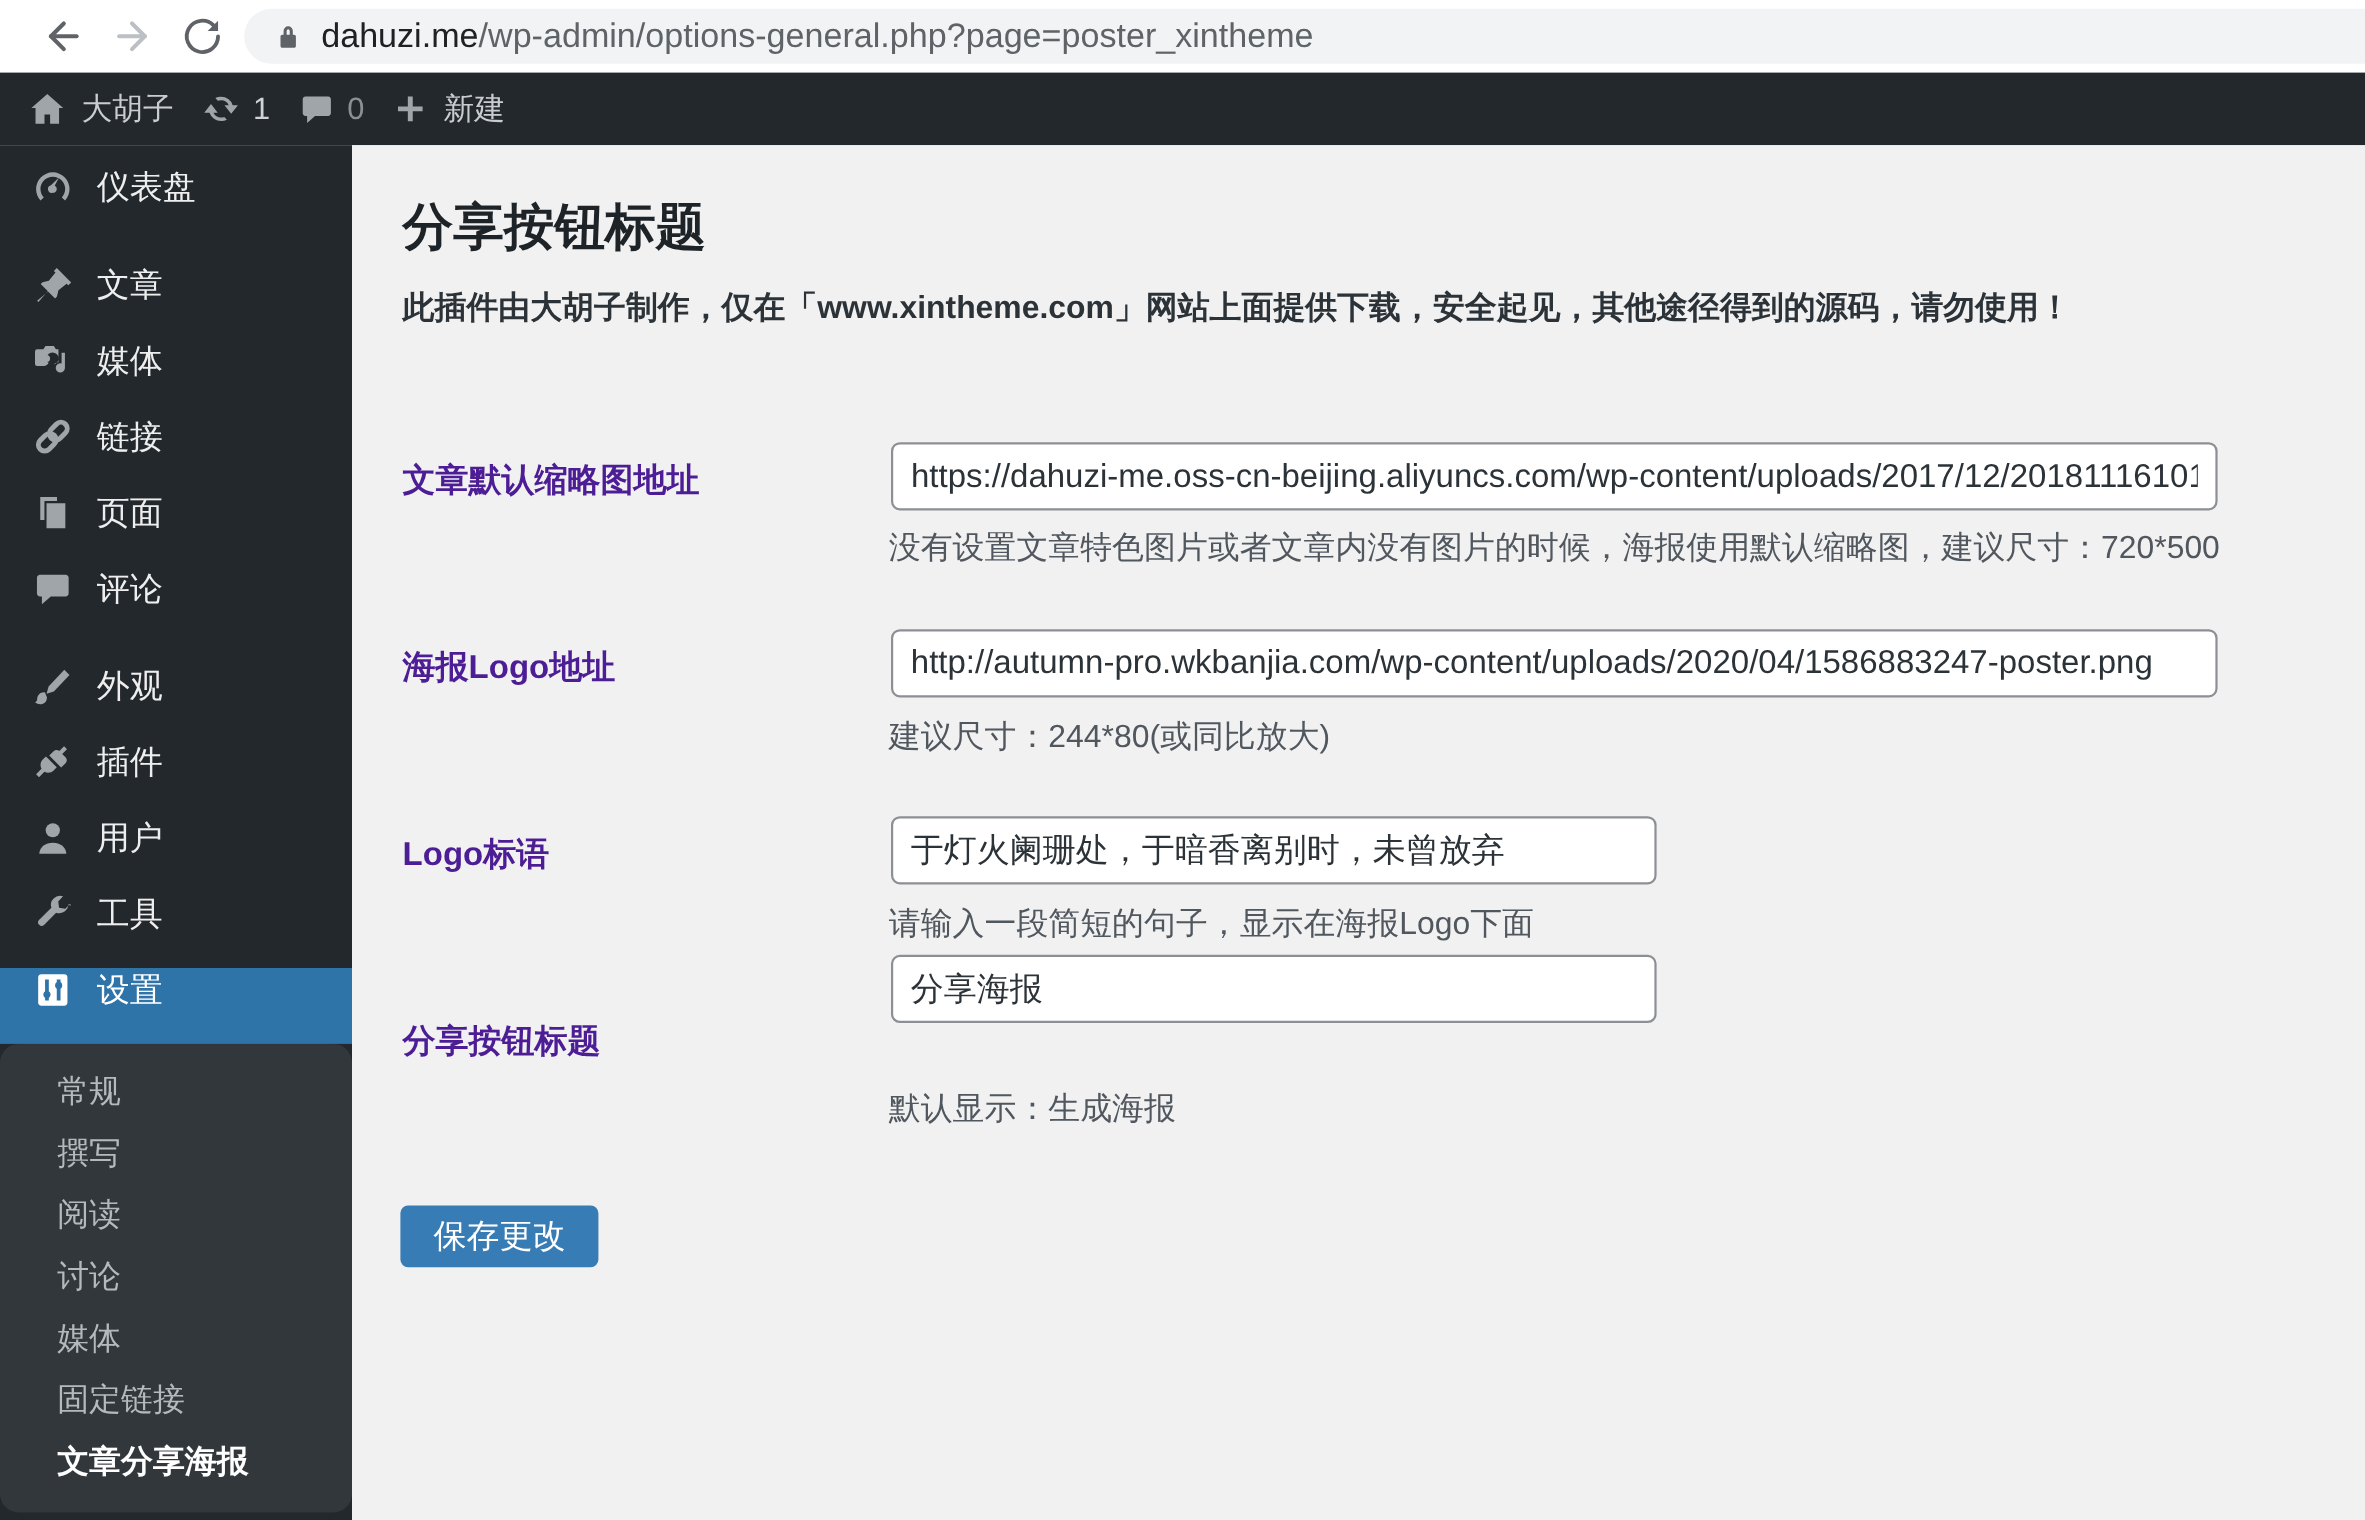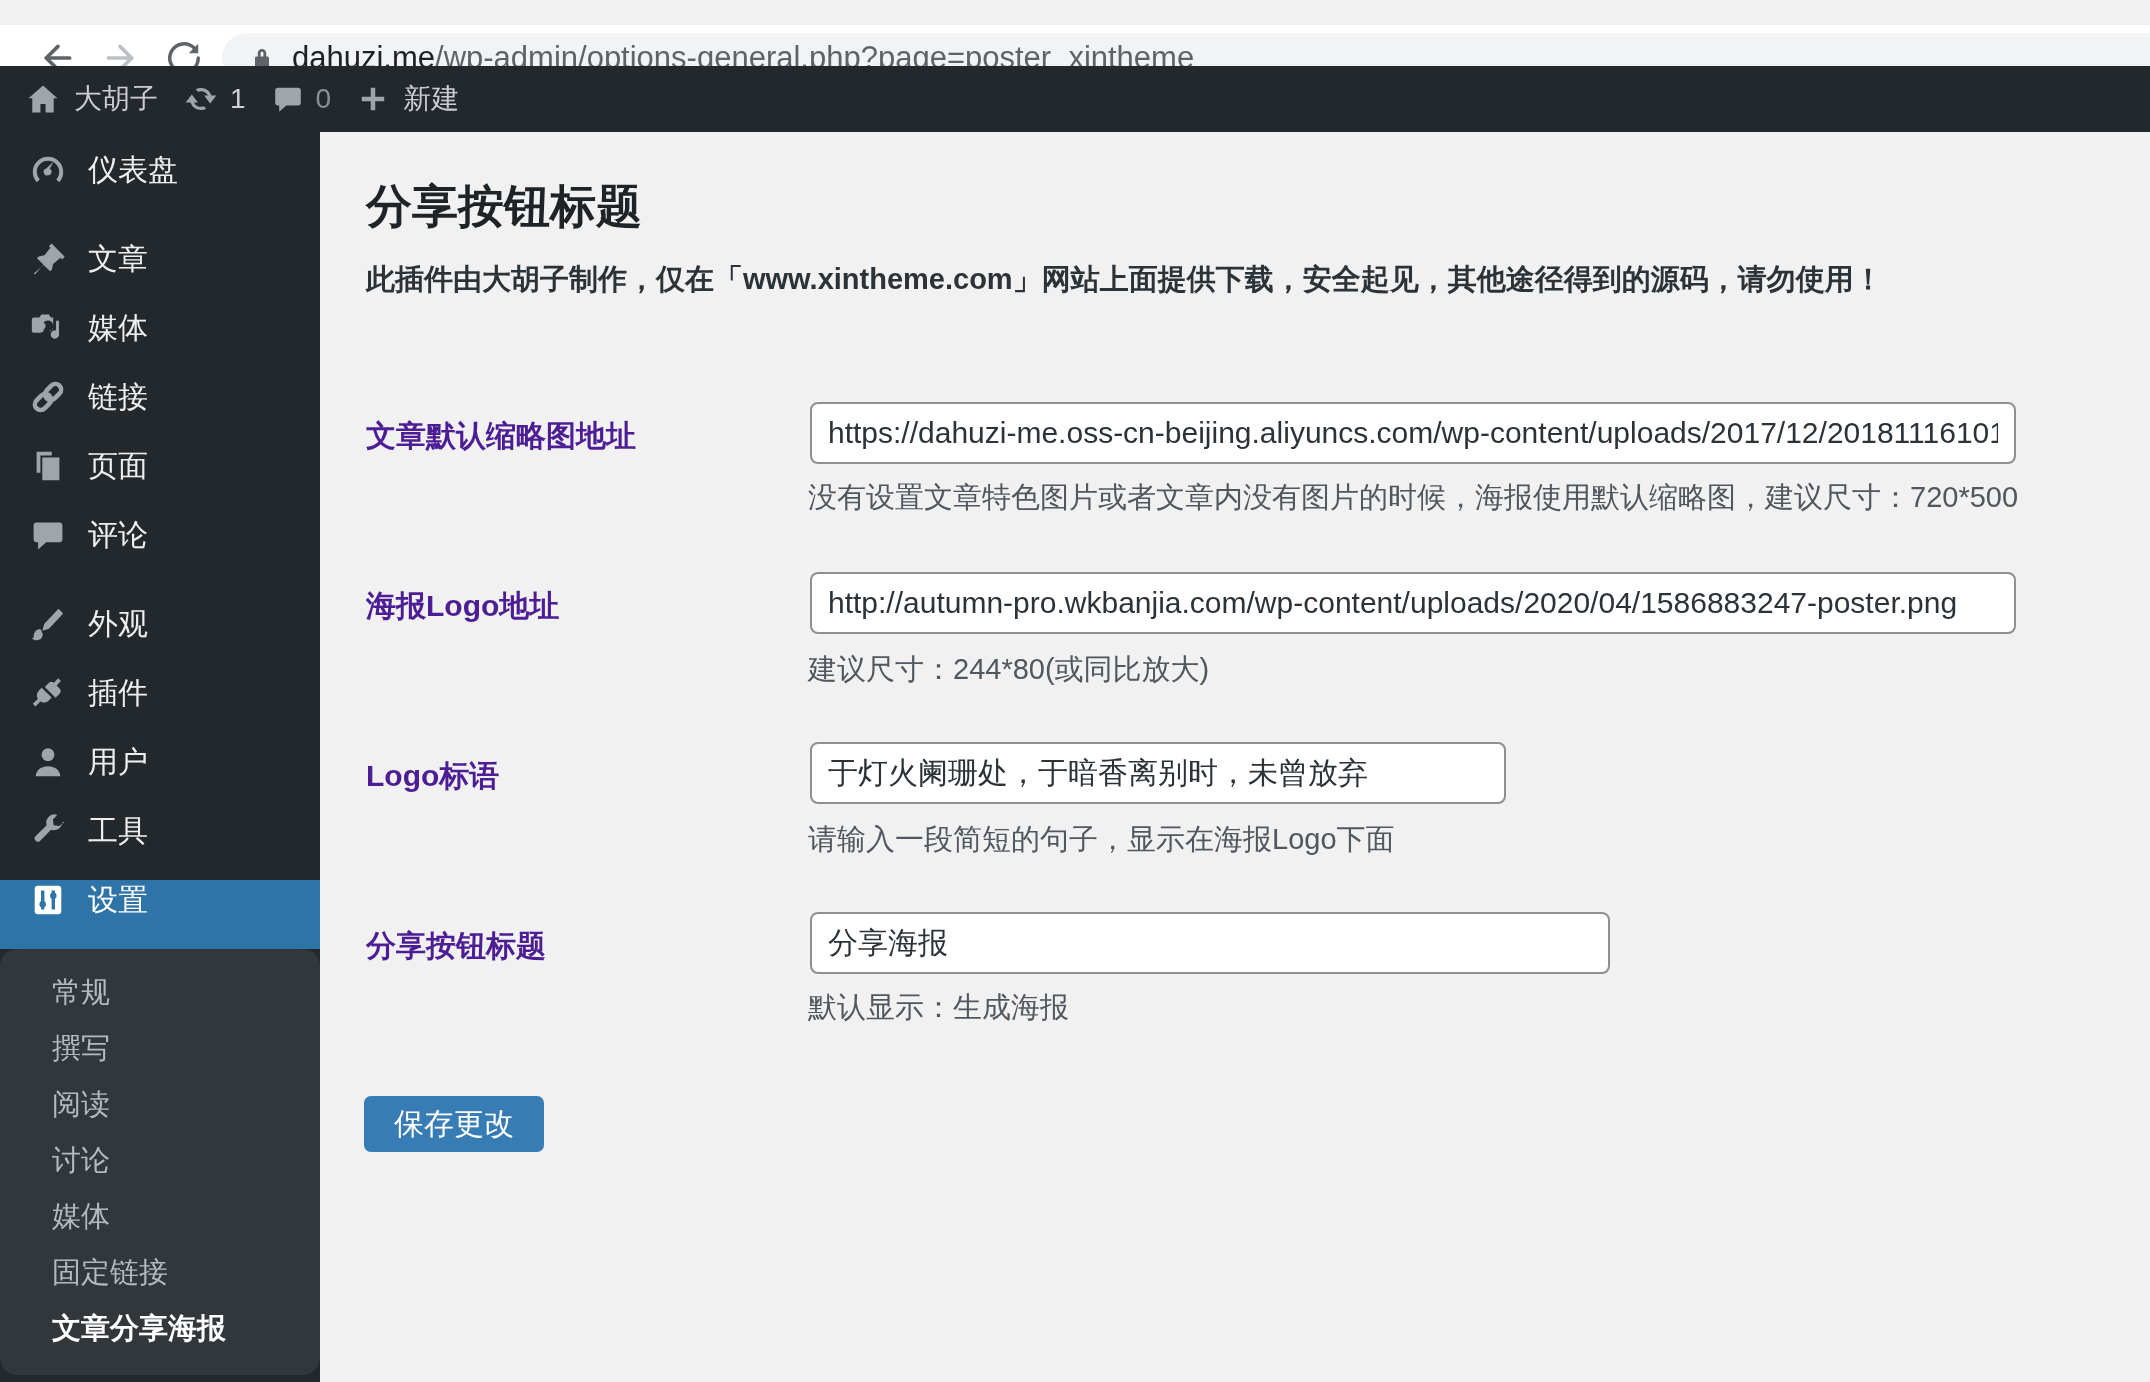--- a/index.html
+++ b/index.html
@@ -1,21 +1,21 @@
 <!DOCTYPE html>
 <html><head>
 <meta charset="utf-8">
 <style>
   * { margin:0; padding:0; box-sizing:border-box; }
   html,body { background:#d5d5d5; }
   body { font-family:"Liberation Sans","DejaVu Sans",sans-serif; }
   .screen { position:relative; width:2150px; height:1382px; background:#f1f1f1; overflow:hidden; }
 
   
-  .chrome { position:absolute; left:0; top:0; width:2150px; height:71px; background:#ffffff;margin-top:25px; }
+  .chrome { position:absolute; left:0; top:0; width:2150px; height:71px; background:#ffffff; }
   .nav-btn { position:absolute; top:11px; width:44px; height:44px; display:flex; align-items:center; justify-content:center; }
   .nav-back { left:36px; color:#5f6368; }
   .nav-fwd  { left:98px; color:#bcc0c4; }
   .nav-reload { left:162px; color:#5f6368; }
   .addr-pill { position:absolute; left:222px; top:8px; right:-40px; height:50px; background:#f1f3f4; border-radius:26px; display:flex; align-items:center; }
   .lock { margin-left:26px; color:#5f6368; flex:0 0 auto; display:flex; }
   .url { margin-left:16px; font-size:31px; white-space:nowrap; overflow:hidden; }
   .url .host { color:#202124; }
   .url .path { color:#5f6368; }
 
@@ -46,21 +46,21 @@
   .page-title { position:absolute; left:46px; top:44px; font-size:46px; font-weight:600; color:#1d2327; }
   .notice { position:absolute; left:46px; top:128px; font-size:29px; font-weight:bold; color:#2c3338; }
 
   .f-label { position:absolute; left:46px; font-size:30px; font-weight:bold; color:#4c1d95; }
   .f-input { position:absolute; height:62px; border:2px solid #8c8f94; border-radius:8px; background:#ffffff; color:#2c3338; font-size:30px; padding:0 16px; font-family:"Liberation Sans","DejaVu Sans",sans-serif; outline:none; }
   .f-hint { position:absolute; left:488px; font-size:29px; color:#50575e; }
 
   .lab1 { top:284px; } .in1 { left:490px; top:270px; width:1206px; } .hint1 { top:346px; }
   .lab2 { top:454px; } .in2 { left:490px; top:440px; width:1206px; } .hint2 { top:518px; }
   .lab3 { top:624px; } .in3 { left:490px; top:610px; width:696px; }  .hint3 { top:688px; }
-  .lab4 { top:794px; } .in4 { left:490px; top:780px; width:800px; }  .hint4 { top:856px; }
+  .lab4 { top:794px; } .in4 { left:490px; top:736px; width:696px; }  .hint4 { top:856px; }
 
   .save-btn { position:absolute; left:44px; top:964px; height:56px; padding:0 30px; background:#377cb5; color:#ffffff; font-size:30px; border:none; border-radius:7px; cursor:pointer; font-family:"Liberation Sans","DejaVu Sans",sans-serif; }
 </style>
 </head>
 <body>
 
 <div class="screen">
 
   <div class="chrome">
     <div class="nav-btn nav-back">

